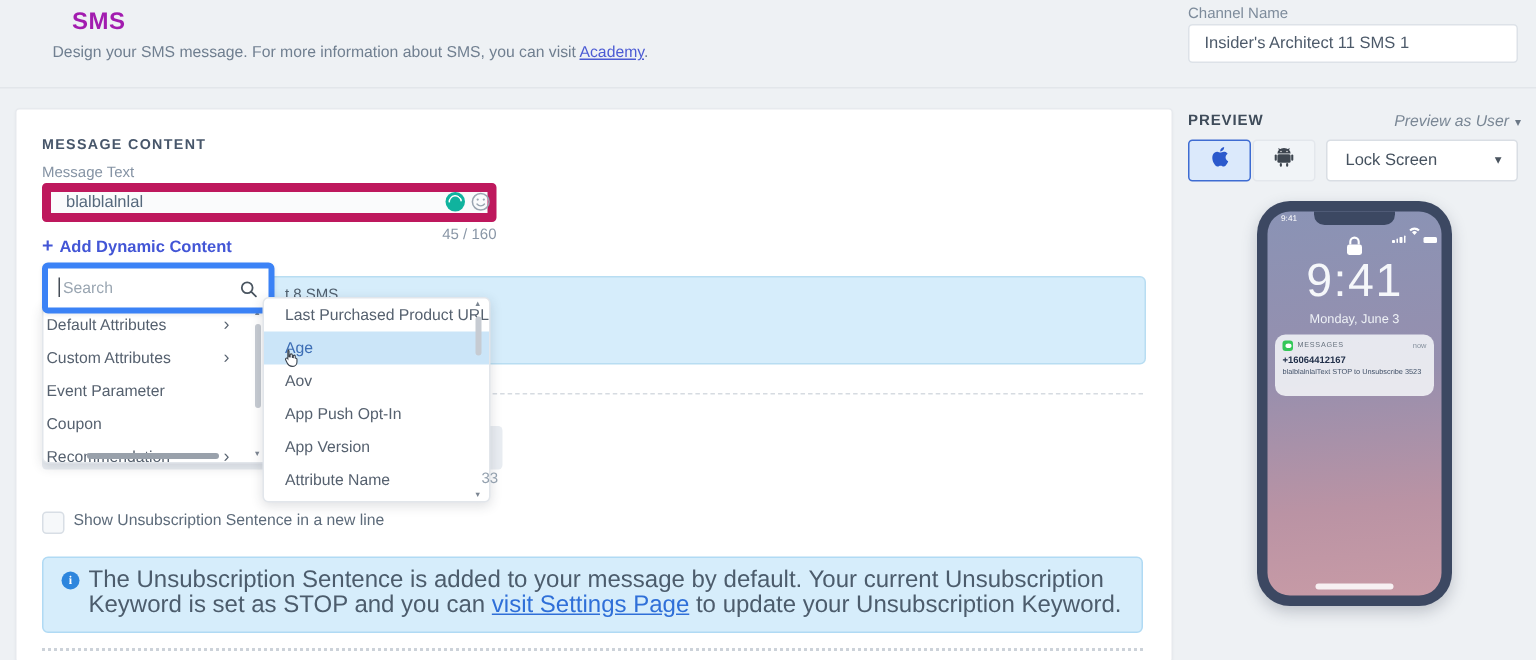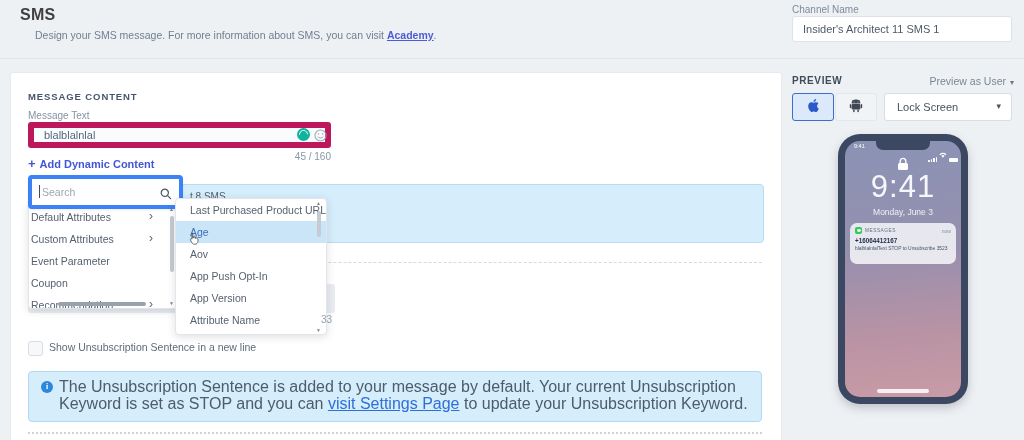--- a/index.html
+++ b/index.html
@@ -1,23 +1,23 @@
 <!DOCTYPE html>
 <html><head>
 <meta charset="utf-8">
 <style>
   html,body{margin:0;padding:0;}
   body{font-family:"Liberation Sans","DejaVu Sans",sans-serif;background:#eef1f4;}
   #app{position:relative;width:1024px;height:440px;background:#eef1f4;overflow:hidden;}
   .abs{position:absolute;}
 
   
-  .page-title{left:20px;top:6px;font-size:16px;font-weight:600;color:#404040;letter-spacing:.3px;}
+  .page-title{left:48px;top:6px;font-size:16px;font-weight:600;color:#a21caf;letter-spacing:.3px;}
   .page-sub{left:35px;top:29px;font-size:10.5px;color:#707f90;}
-  .page-sub a{color:#4c5bd4;text-decoration:underline;font-weight:700;}
+  .page-sub a{color:#4c5bd4;text-decoration:underline;font-weight:400;}
   .header-divider{left:0;top:58px;width:1024px;height:1px;background:#e2e6ea;}
 
   .channel-label{left:792px;top:4px;font-size:10px;color:#7d8b9b;}
   .channel-input{left:792px;top:16px;width:220px;height:26px;background:#fff;border:1px solid #dde2e8;border-radius:3px;font-size:11px;color:#4d5a6a;padding:0 10px;box-sizing:border-box;font-family:inherit;}
 
   
   .main-panel{left:10px;top:72px;width:770px;height:368px;background:#fff;border:1px solid #e7eaee;border-radius:3px;box-shadow:0 1px 2px rgba(0,0,0,.04);}
 
   .section-title{left:28px;top:91px;font-size:9.5px;font-weight:700;letter-spacing:.9px;color:#47566a;}
   .field-label{left:28px;top:110px;font-size:10px;color:#8593a4;}
@@ -61,21 +61,21 @@
   .checkbox{left:28px;top:341px;width:13px;height:13px;border:1px solid #d8dee5;border-radius:3px;background:#f6f8fa;}
   .checkbox-label{left:49px;top:341px;font-size:10.5px;color:#5d6b7a;}
   .info-box{left:28px;top:371px;width:734px;height:51px;background:#d6edfb;border:1px solid #b0daf4;border-radius:4px;box-sizing:border-box;}
   .info-icon{left:41px;top:381px;width:12px;height:12px;border-radius:50%;background:#2e86dd;color:#fff;font-size:8px;font-weight:700;text-align:center;line-height:12px;font-family:"Liberation Serif",serif;}
   .info-text{left:59px;top:378px;width:692px;font-size:16px;line-height:17px;color:#4c5c6c;}
   .info-text a{color:#2f6fd8;text-decoration:underline;}
   .dotted-bottom{left:28px;top:432px;width:734px;border-top:2px dotted #ccd2d9;}
 
   
   .preview-title{left:792px;top:75px;font-size:10px;font-weight:700;letter-spacing:.6px;color:#3f4c5a;}
-  .preview-as{left:880px;top:75px;width:134px;text-align:right;font-size:10.5px;color:#7a8795;cursor:pointer;}
+  .preview-as{left:880px;top:75px;width:134px;text-align:right;font-size:10.5px;color:#7a8795;cursor:pointer;font-style:italic;}
   .preview-as .caret{font-size:8px;margin-left:4px;color:#6b7886;}
   .os-btn{top:93px;width:42px;height:28px;box-sizing:border-box;border-radius:3px;display:flex;align-items:center;justify-content:center;cursor:pointer;}
   .os-apple{left:792px;background:#dbe9fb;border:1px solid #3e6cd2;}
   .os-android{left:835px;background:#f1f4f7;border:1px solid #e3e7ec;}
   .screen-select{left:884px;top:93px;width:128px;height:28px;background:#fff;border:1px solid #d9dee4;border-radius:3px;box-sizing:border-box;cursor:pointer;}
   .screen-select .val{position:absolute;left:12px;top:7px;font-size:11px;color:#46525f;}
   .screen-select .caret{position:absolute;right:10px;top:7px;font-size:9px;color:#4a545f;}
 
   
   .phone-frame{left:838px;top:134px;width:130px;height:270px;background:#3c4862;border-radius:22px;box-shadow:0 4px 10px rgba(50,60,80,.25);}

